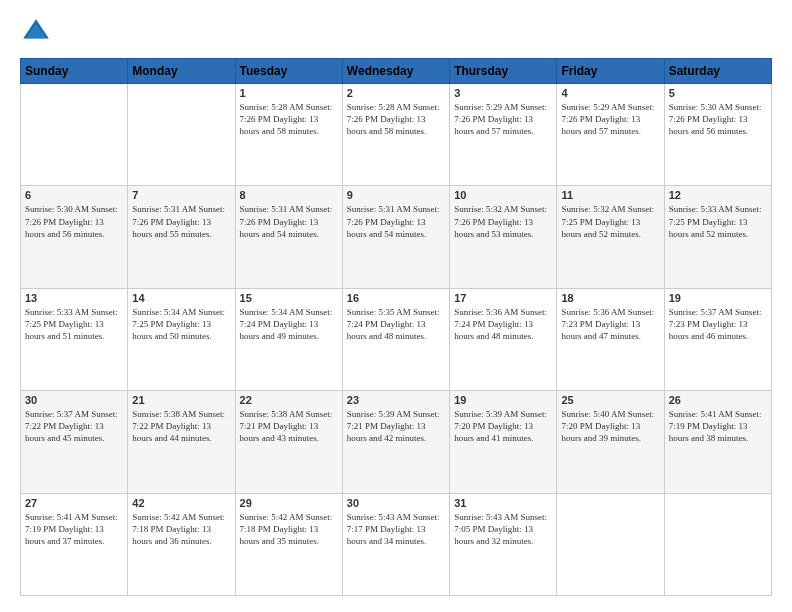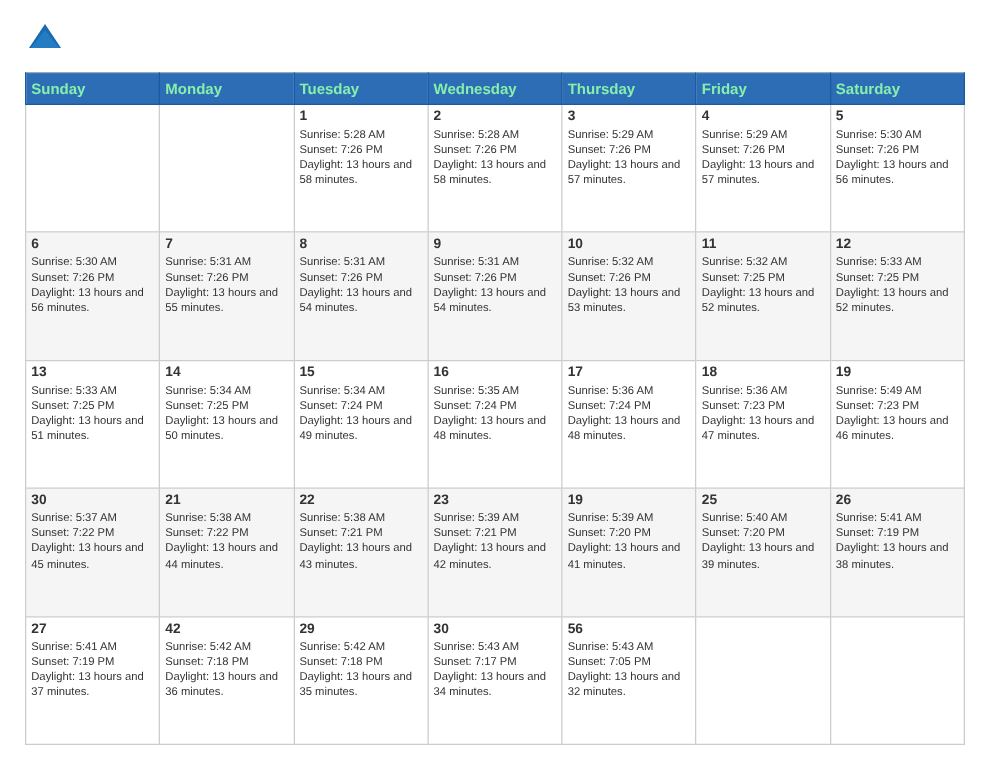--- a/index.html
+++ b/index.html
@@ -62,21 +62,21 @@
     }
     .calendar {
       flex: 1;
       border: 1px solid #ccc;
       border-collapse: collapse;
       width: 100%;
       table-layout: fixed;
     }
     .calendar th {
       background-color: #2d6db5;
-      color: #86efac;
+      color: #000000;
       font-size: 12px;
       font-weight: bold;
       padding: 5px 4px;
       text-align: left;
       border: 1px solid #1a5a9e;
     }
     .calendar td {
       border: 1px solid #ccc;
       vertical-align: top;
       padding: 3px 4px;
@@ -87,20 +87,21 @@
     .day-num {
       font-size: 11px;
       font-weight: bold;
       display: block;
       margin-bottom: 2px;
     }
     .day-info {
       font-size: 9px;
       line-height: 1.35;
       color: #333;
+      font-family: Liberation Serif, serif;
     }
     .empty-cell {
       background: #f9f9f9;
     }
     .row-shaded td {
       background: #f5f5f5;
     }
     .row-normal td {
       background: #fff;
     }
@@ -267,21 +268,21 @@
           </td>
           <td>
             <span class="day-num">18</span>
             <div class="day-info">Sunrise: 5:36 AM
 Sunset: 7:23 PM
 Daylight: 13 hours
 and 47 minutes.</div>
           </td>
           <td>
             <span class="day-num">19</span>
-            <div class="day-info">Sunrise: 5:49 AM
+            <div class="day-info">Sunrise: 5:37 AM
 Sunset: 7:23 PM
 Daylight: 13 hours
 and 46 minutes.</div>
           </td>
         </tr>
         <tr class="row-shaded">
           <td>
             <span class="day-num">30</span>
             <div class="day-info">Sunrise: 5:37 AM
 Sunset: 7:22 PM
@@ -354,21 +355,21 @@
 and 35 minutes.</div>
           </td>
           <td>
             <span class="day-num">30</span>
             <div class="day-info">Sunrise: 5:43 AM
 Sunset: 7:17 PM
 Daylight: 13 hours
 and 34 minutes.</div>
           </td>
           <td>
-            <span class="day-num">56</span>
+            <span class="day-num">31</span>
             <div class="day-info">Sunrise: 5:43 AM
 Sunset: 7:05 PM
 Daylight: 13 hours
 and 32 minutes.</div>
           </td>
           <td class="empty-cell"></td>
           <td class="empty-cell"></td>
         </tr>
       </tbody>
   </table>

